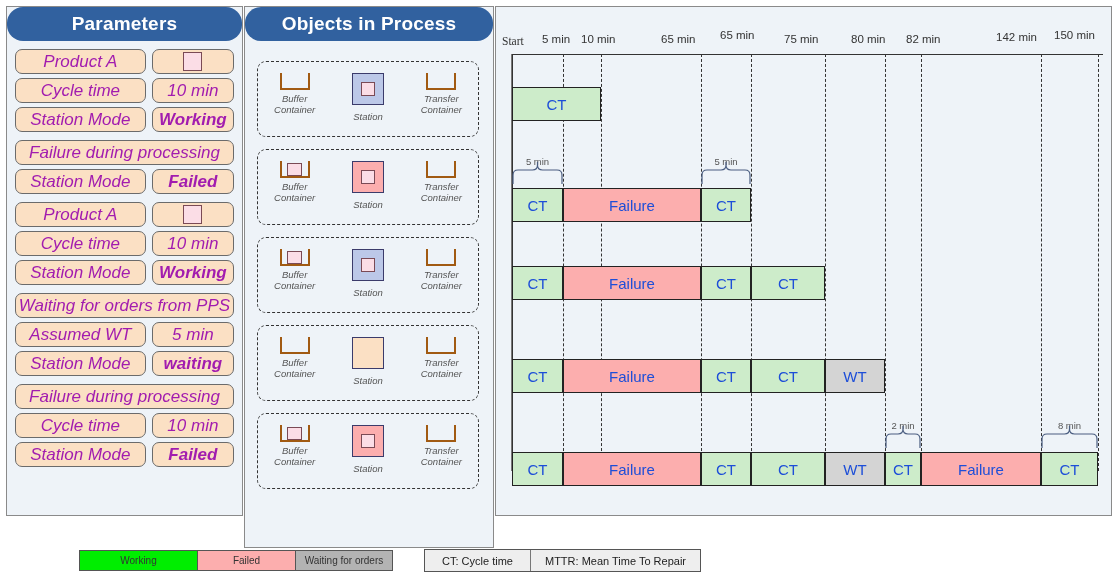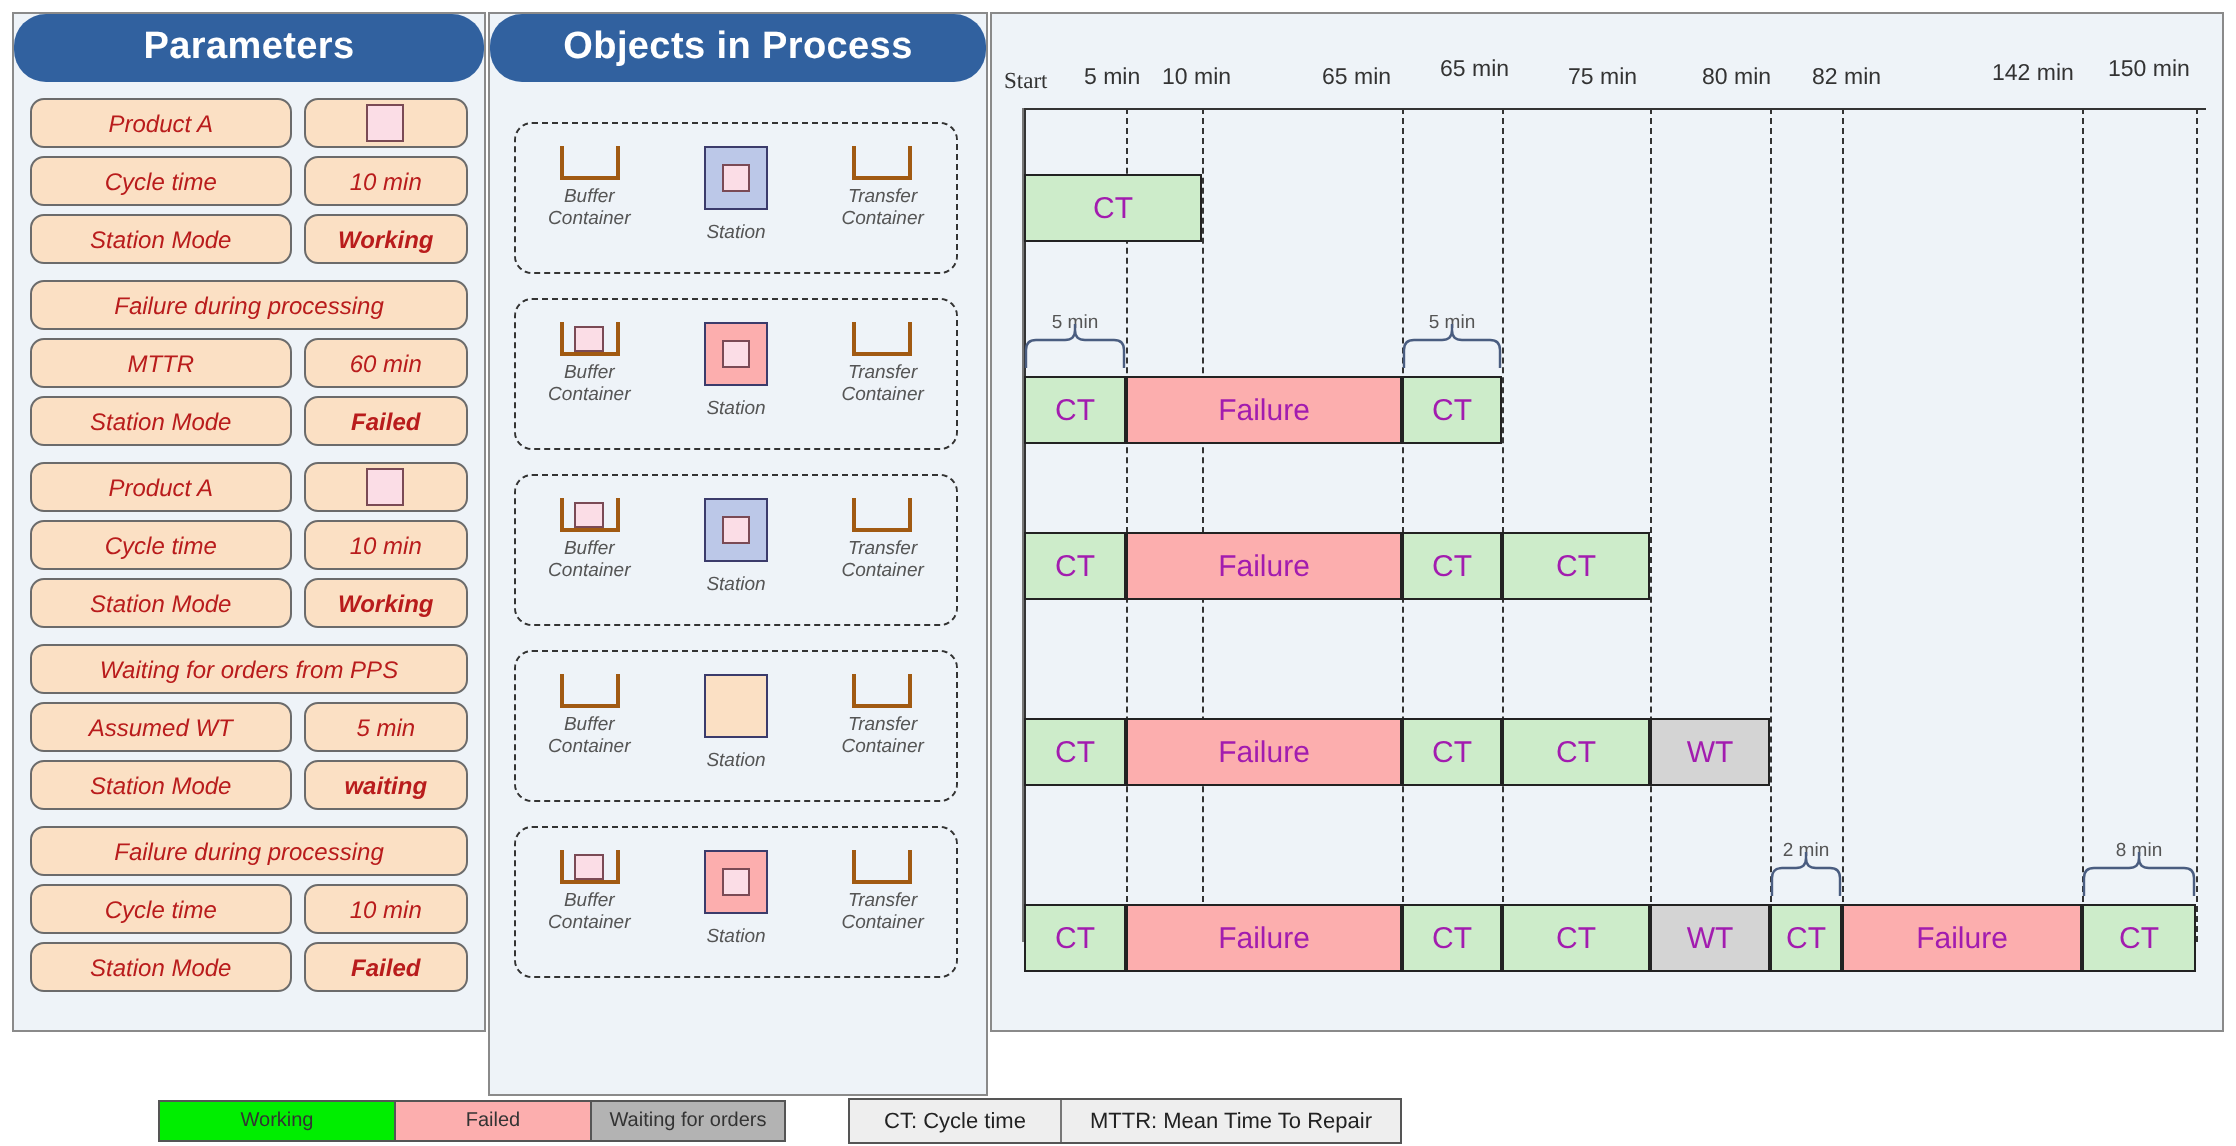--- a/index.html
+++ b/index.html
@@ -14,21 +14,21 @@
 
   .panel-header{height:34px;background:#31619f;color:#fff;display:flex;align-items:center;
     justify-content:center;font-weight:bold;font-size:19px;letter-spacing:.2px;border-radius:16px;}
   .panel-body{position:relative;height:calc(100% - 34px);}
 
   
   .param-group{padding:0 8px;margin-top:8px;}
   .param-row{display:flex;gap:6px;margin-bottom:4px;}
   .pill{background:#fbe0c4;border:1px solid #6b6b6b;border-radius:7px;height:25px;
         display:flex;align-items:center;justify-content:center;font-style:italic;
-        font-size:12px;color:#b91c1c;box-sizing:border-box;}
+        font-size:17px;color:#a21caf;box-sizing:border-box;}
   .pill.wide{flex:1;}
   .pill.label{width:132px;}
   .pill.value{width:83px;}
   .pill.bold{font-weight:bold;font-style:italic;}
   .swatch{width:17px;height:17px;background:#fbdde6;border:1px solid #7a4a55;}
 
   
   .obj-card{position:absolute;left:12px;width:222px;height:76px;border:1px dashed #333;
             border-radius:9px;box-sizing:border-box;}
   .obj-inner{display:flex;justify-content:space-around;align-items:flex-start;height:100%;padding-top:11px;}
@@ -43,21 +43,21 @@
   .obj-cap.stn-cap{margin-top:6px;}
 
   
   #tl{position:absolute;left:0;top:0;right:0;bottom:0;}
   .tl-axis{position:absolute;left:16px;right:8px;top:47px;height:1px;background:#333;}
   .tl-tick{position:absolute;font-size:11.5px;color:#333;white-space:nowrap;}
   .grid-line{position:absolute;top:47px;bottom:10px;width:0;border-left:1px dashed #333;}
   .grid-line.solid{border-left:1px solid #333;}
   .tl-row{position:absolute;height:34px;}
   .blk{position:absolute;top:0;height:34px;border:1px solid #222;box-sizing:border-box;
-       display:flex;align-items:center;justify-content:center;font-size:15px;color:#a21caf;}
+       display:flex;align-items:center;justify-content:center;font-size:15px;color:#1d4ed8;}
   .blk.ct{background:#cdecca;}
   .blk.fail{background:#fcaeae;}
   .blk.wt{background:#d4d4d4;}
   .brace{position:absolute;height:28px;}
   .brace .lbl{position:absolute;top:-2px;left:0;width:100%;text-align:center;font-size:9.5px;color:#555;}
   .brace svg{position:absolute;bottom:0;left:0;}
   .panel-left-edge{position:absolute;left:15px;top:47px;bottom:10px;width:1px;background:#777;}
 
   
   .legend{position:absolute;display:flex;border:1px solid #555;box-sizing:border-box;}
@@ -88,24 +88,20 @@
           <div class="pill value">10 min</div>
         </div>
         <div class="param-row">
           <div class="pill label">Station Mode</div>
           <div class="pill value bold">Working</div>
         </div>
       </div>
       <div class="param-group">
         <div class="param-row">
           <div class="pill wide">Failure during processing</div>
-        </div>
-        <div class="param-row">
-          <div class="pill label">MTTR</div>
-          <div class="pill value">60 min</div>
         </div>
         <div class="param-row">
           <div class="pill label">Station Mode</div>
           <div class="pill value bold">Failed</div>
         </div>
       </div>
       <div class="param-group">
         <div class="param-row">
           <div class="pill label">Product A</div>
           <div class="pill value">

